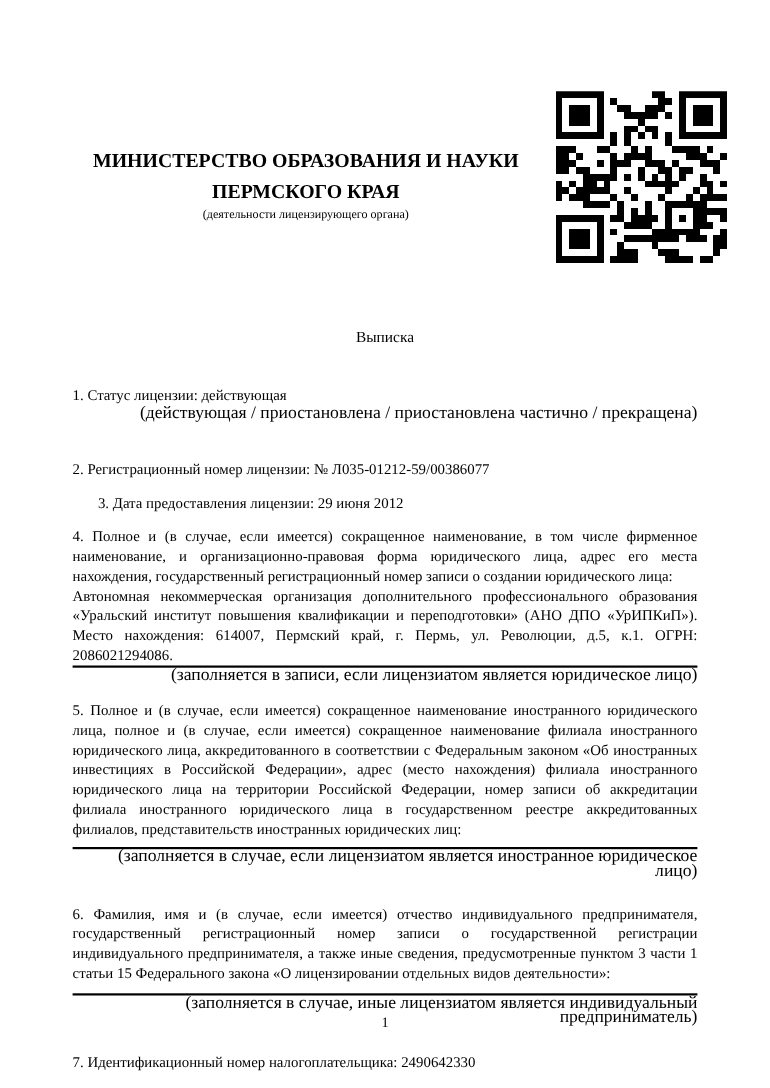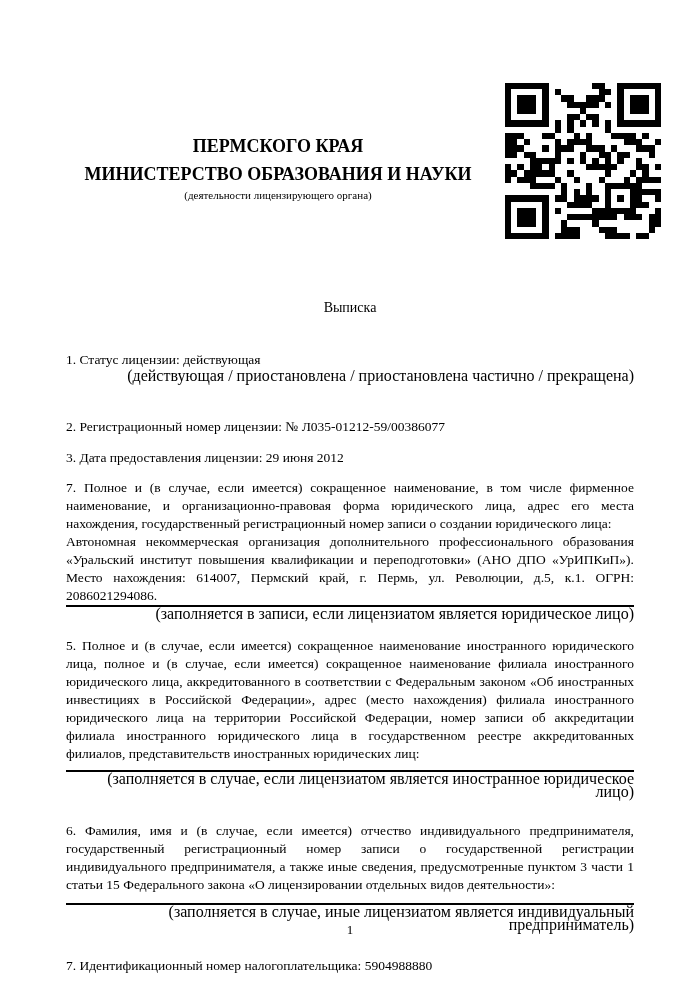--- a/index.html
+++ b/index.html
@@ -18,33 +18,33 @@
   .issuer-name{font-weight:bold;font-size:18px;line-height:28px;margin:0;}
   .issuer-caption{font-size:11px;line-height:14px;margin:0;}
   .qr-box{position:absolute;top:83px;right:39px;width:156px;height:156px;}
   
   .doc-title{margin-top:96px;text-align:center;font-size:14px;line-height:19px;}
   
   .it{margin:0;font-size:13.5px;line-height:18px;}
   .justify{text-align:justify;text-align-last:left;}
   .cap{font-size:16px;line-height:13px;text-align:right;margin:0;}
   .rule{height:0;border-top:2px solid #000;margin:0;}
-  .mt12{margin-top:12px;} .mt13{margin-top:13px;} .mt17{margin-top:17px;}
+  .mt12{margin-top:12px;} .mt13{margin-top:13px;margin-left:23px;} .mt17{margin-top:17px;}
   .mt20{margin-top:36px;} .mt24{margin-top:24px;} .mt26{margin-top:26px;} .mt34{margin-top:34px;}
   .rule-mt7{margin-top:7px;} .rule-mt9{margin-top:9px;}
   .pagenum{position:absolute;top:922px;left:0;width:100%;text-align:center;font-size:13px;line-height:16px;}
 </style>
 </head>
 <body>
 
 <div class="page">
 
   <div class="issuer">
+    <p class="issuer-name">МИНИСТЕРСТВО ОБРАЗОВАНИЯ И НАУКИ</p>
     <p class="issuer-name">ПЕРМСКОГО КРАЯ</p>
-    <p class="issuer-name">МИНИСТЕРСТВО ОБРАЗОВАНИЯ И НАУКИ</p>
     <p class="issuer-caption">(деятельности лицензирующего органа)</p>
   </div>
 
   <div class="qr-box"><svg xmlns="http://www.w3.org/2000/svg" width="156" height="156" viewBox="0 0 25 25" shape-rendering="crispEdges">
         <rect width="25" height="25" fill="#fff"></rect>
         <rect x="0" y="0" width="1" height="1" fill="#000"></rect>
         <rect x="1" y="0" width="1" height="1" fill="#000"></rect>
         <rect x="2" y="0" width="1" height="1" fill="#000"></rect>
         <rect x="3" y="0" width="1" height="1" fill="#000"></rect>
         <rect x="4" y="0" width="1" height="1" fill="#000"></rect>
@@ -356,30 +356,30 @@
     <div>Выписка</div>
   </div>
 
   <p class="it mt34">1. Статус лицензии: действующая</p>
   <p class="cap">(действующая / приостановлена / приостановлена частично / прекращена)</p>
 
   <p class="it mt20">2. Регистрационный номер лицензии: № Л035-01212-59/00386077</p>
 
   <p class="it mt13">3. Дата предоставления лицензии: 29 июня 2012</p>
 
-  <p class="it mt12 justify">7. Полное и (в случае, если имеется) сокращенное наименование, в том числе фирменное наименование, и организационно-правовая форма юридического лица, адрес его места нахождения, государственный регистрационный номер записи о создании юридического лица:</p>
+  <p class="it mt12 justify">4. Полное и (в случае, если имеется) сокращенное наименование, в том числе фирменное наименование, и организационно-правовая форма юридического лица, адрес его места нахождения, государственный регистрационный номер записи о создании юридического лица:</p>
   <p class="it justify">Автономная некоммерческая организация дополнительного профессионального образования «Уральский институт повышения квалификации и переподготовки» (АНО ДПО «УрИПКиП»). Место нахождения: 614007, Пермский край, г. Пермь, ул. Революции, д.5, к.1. ОГРН: 2086021294086.</p>
   <div class="rule"></div>
   <p class="cap">(заполняется в записи, если лицензиатом является юридическое лицо)</p>
 
   <p class="it mt17 justify">5. Полное и (в случае, если имеется) сокращенное наименование иностранного юридического лица, полное и (в случае, если имеется) сокращенное наименование филиала иностранного юридического лица, аккредитованного в соответствии с Федеральным законом «Об иностранных инвестициях в Российской Федерации», адрес (место нахождения) филиала иностранного юридического лица на территории Российской Федерации, номер записи об аккредитации филиала иностранного юридического лица в государственном реестре аккредитованных филиалов, представительств иностранных юридических лиц:</p>
   <div class="rule rule-mt7"></div>
   <p class="cap">(заполняется в случае, если лицензиатом является иностранное юридическое лицо)</p>
 
   <p class="it mt24 justify">6. Фамилия, имя и (в случае, если имеется) отчество индивидуального предпринимателя, государственный регистрационный номер записи о государственной регистрации индивидуального предпринимателя, а также иные сведения, предусмотренные пунктом 3 части 1 статьи 15 Федерального закона «О лицензировании отдельных видов деятельности»:</p>
   <div class="rule rule-mt9"></div>
   <p class="cap">(заполняется в случае, иные лицензиатом является индивидуальный предприниматель)</p>
 
-  <p class="it mt26">7. Идентификационный номер налогоплательщика: 5904988880</p>
+  <p class="it mt26">7. Идентификационный номер налогоплательщика: 2490642330</p>
 
   <div class="pagenum">1</div>
 
 </div>
 
 </body></html>

